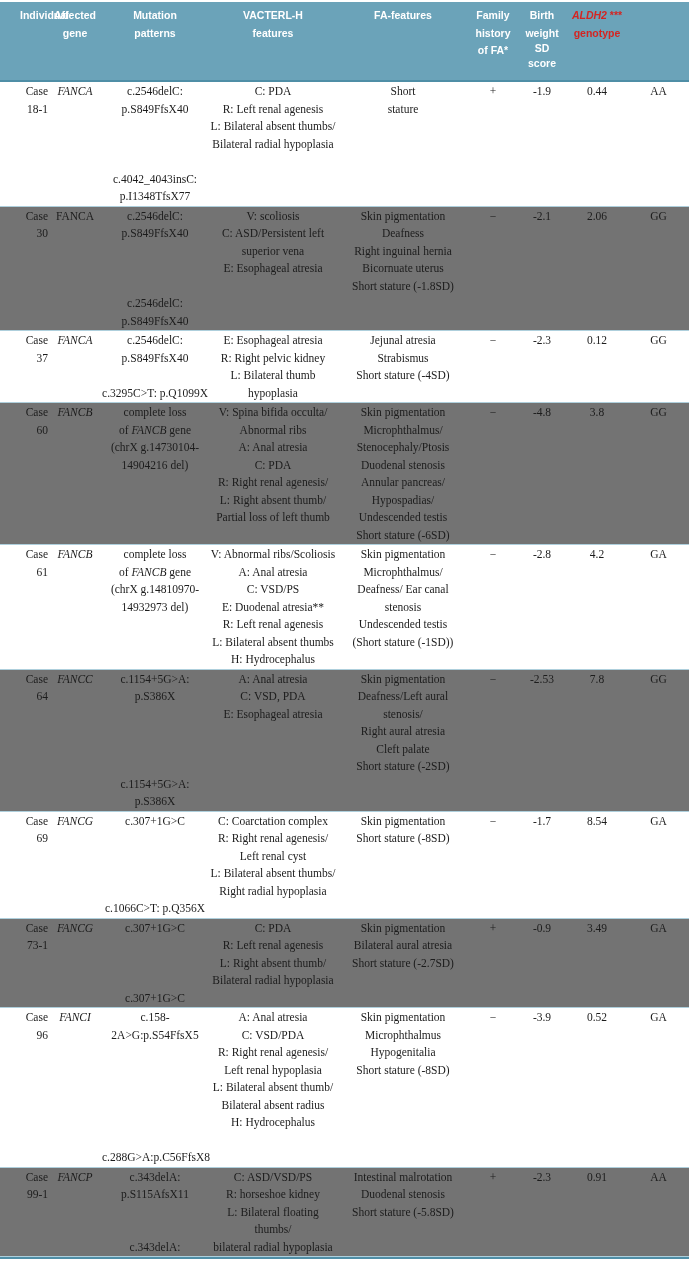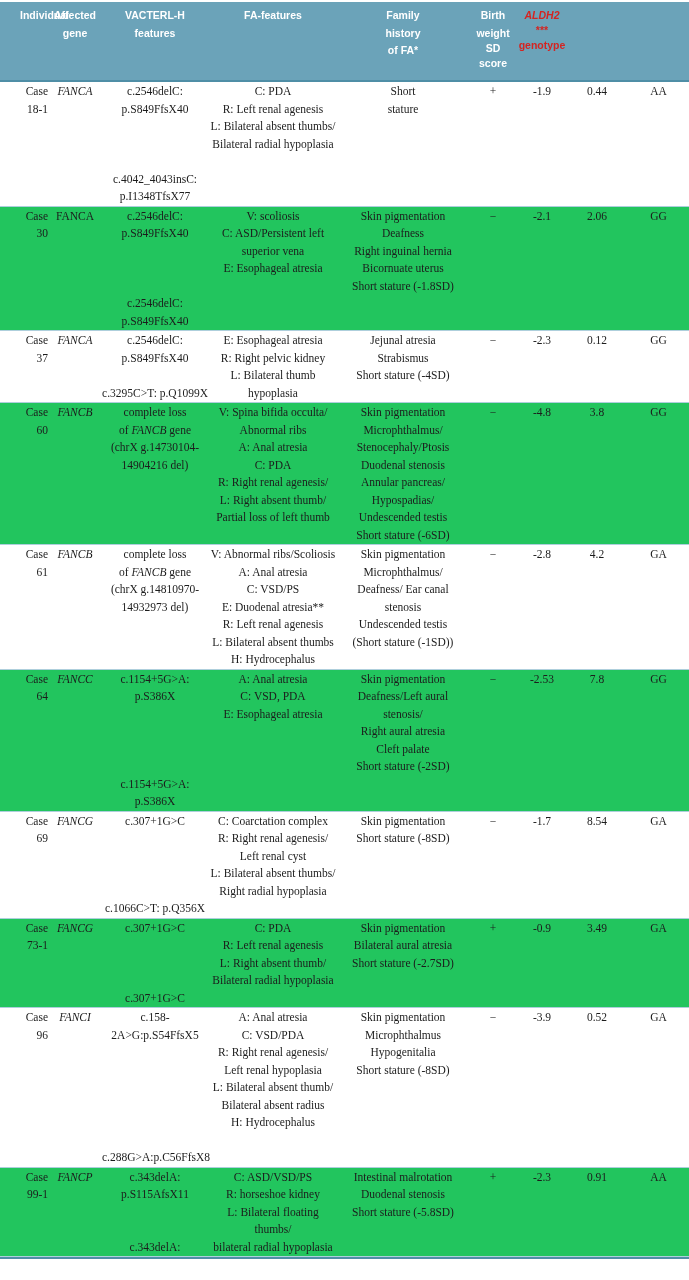--- a/index.html
+++ b/index.html
@@ -7,39 +7,43 @@
   body { width:689px; font-family:"Liberation Serif", serif; color:#1c1c1c; }
   .page { width:689px; padding-top:2px; }
   .grid-row { display:grid; grid-template-columns:48px 54px 106px 130px 130px 50px 48px 62px 1fr; }
   .thead { background:#6ba3b9; color:#ffffff; font-family:"Liberation Sans", sans-serif;
            font-weight:bold; font-size:10.5px; padding:6px 0 7px; border-bottom:2px solid #4f8ea6; }
   .hcell { text-align:center; line-height:15px; }
   .hcell.red { color:#d42421; }
   .hcell.red i { font-style:italic;margin-top:14px; }
   .col-individual { text-align:left; padding-left:20px; }
   .row { font-size:11.5px; border-bottom:1px solid #aecfdc; }
-  .row.shaded { background:#22c55e; }
+  .row.shaded { background:#737373; }
   .cell { text-align:center; line-height:17.5px; padding-top:1px; }
   .cell.col-individual { text-align:right; }
   .line { min-height:17.5px; }
   i { font-style:italic; }
   .tbody { border-bottom:2px solid #4f8ea6; }
 </style>
 </head>
 <body>
 
 <div class="page">
   <div class="grid-row thead" id="thead">
       <div class="hcell col-individual">
         <div class="line"><span>Individual</span></div>
       </div>
       <div class="hcell col-gene">
         <div class="line"><span>Affected</span></div>
         <div class="line"><span>gene</span></div>
       </div>
+      <div class="hcell col-mutation">
+        <div class="line"><span>Mutation</span></div>
+        <div class="line"><span>patterns</span></div>
+      </div>
       <div class="hcell col-vacterl">
         <div class="line"><span>VACTERL-H</span></div>
         <div class="line"><span>features</span></div>
       </div>
       <div class="hcell col-fa">
         <div class="line"><span>FA-features</span></div>
       </div>
       <div class="hcell col-family">
         <div class="line"><span>Family</span></div>
         <div class="line"><span>history</span></div>

